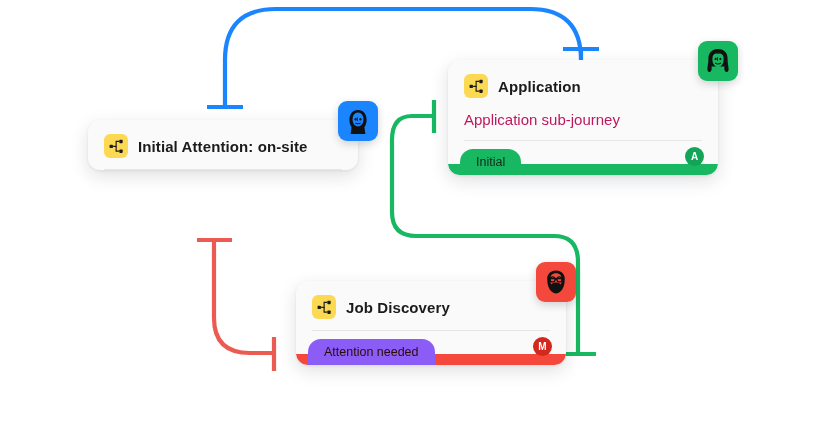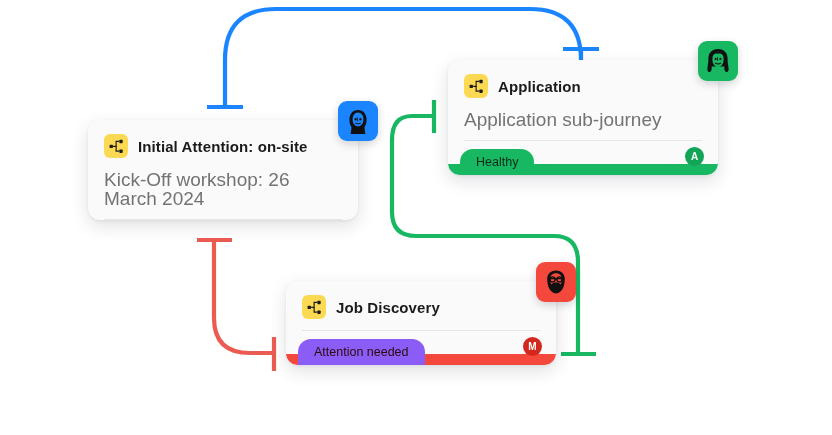--- a/index.html
+++ b/index.html
@@ -58,23 +58,23 @@
   }
   .card-title {
     font-size: 15px;
     font-weight: bold;
     color: #1b1b1b;
     letter-spacing: 0.1px;
     white-space: nowrap;
   }
   .card-desc {
     margin-top: 12px;
-    font-size: 19px;
+    font-size: 15px;
     line-height: 19px;
-    color: #737373;
+    color: #be185d;
   }
   .divider {
     margin-top: 11px;
     height: 1px;
     background: #e6e6e6;
   }
 
   
   .footer {
     position: relative;
@@ -125,21 +125,21 @@
     display: flex;
     align-items: center;
     justify-content: center;
     box-shadow: 0 3px 8px rgba(17,24,39,0.18);
     overflow: hidden;
   }
 
   
   #card-screening { left: 88px; top: 120px; width: 270px; }
   #card-application { left: 448px; top: 60px; width: 270px; }
-  #card-discovery { left: 286px; top: 281px; width: 270px; }
+  #card-discovery { left: 296px; top: 281px; width: 270px; }
 
   #avatar-screening { left: 338px; top: 101px; }
   #avatar-application { left: 698px; top: 41px; }
   #avatar-discovery { left: 536px; top: 262px; }
 </style>
 </head>
 <body>
 
 <div id="stage">
 
@@ -171,21 +171,20 @@
           <svg width="15" height="15" viewBox="0 0 16 16" fill="none">
             <rect x="0.6" y="6.0" width="3.6" height="3.6" rx="0.9" fill="#1b1b1b"></rect>
             <rect x="11.0" y="0.8" width="3.6" height="3.6" rx="0.9" fill="#1b1b1b"></rect>
             <rect x="11.0" y="11.2" width="3.6" height="3.6" rx="0.9" fill="#1b1b1b"></rect>
             <path d="M4.4 7.8 H7.6 V2.6 H10.8" stroke="#1b1b1b" stroke-width="1.25" fill="none"></path>
             <path d="M7.6 7.8 V13.0 H10.8" stroke="#1b1b1b" stroke-width="1.25" fill="none"></path>
           </svg>
         </span>
         <span class="card-title">Initial Attention: on-site</span>
       </div>
-      <div class="card-desc">Kick-Off workshop: 26 March 2024</div>
       <div class="divider"></div>
     </div>
   </div>
 
   <div class="card" id="card-application">
     <div class="card-inner">
       <div class="card-head">
         <span class="node-icon">
           <svg width="15" height="15" viewBox="0 0 16 16" fill="none">
             <rect x="0.6" y="6.0" width="3.6" height="3.6" rx="0.9" fill="#1b1b1b"></rect>
@@ -195,21 +194,21 @@
             <path d="M7.6 7.8 V13.0 H10.8" stroke="#1b1b1b" stroke-width="1.25" fill="none"></path>
           </svg>
         </span>
         <span class="card-title">Application</span>
       </div>
       <div class="card-desc">Application sub-journey</div>
       <div class="divider"></div>
     </div>
     <div class="footer">
       <div class="footer-bar" style="background:#18B862"></div>
-      <div class="status-pill" style="background:#18B862;color:#0d2b1a">Healthy</div>
+      <div class="status-pill" style="background:#18B862;color:#0d2b1a">Initial</div>
       <div class="owner-badge" style="background:#12A457">A</div>
     </div>
   </div>
 
   <div class="card" id="card-discovery">
     <div class="card-inner">
       <div class="card-head">
         <span class="node-icon">
           <svg width="15" height="15" viewBox="0 0 16 16" fill="none">
             <rect x="0.6" y="6.0" width="3.6" height="3.6" rx="0.9" fill="#1b1b1b"></rect>

